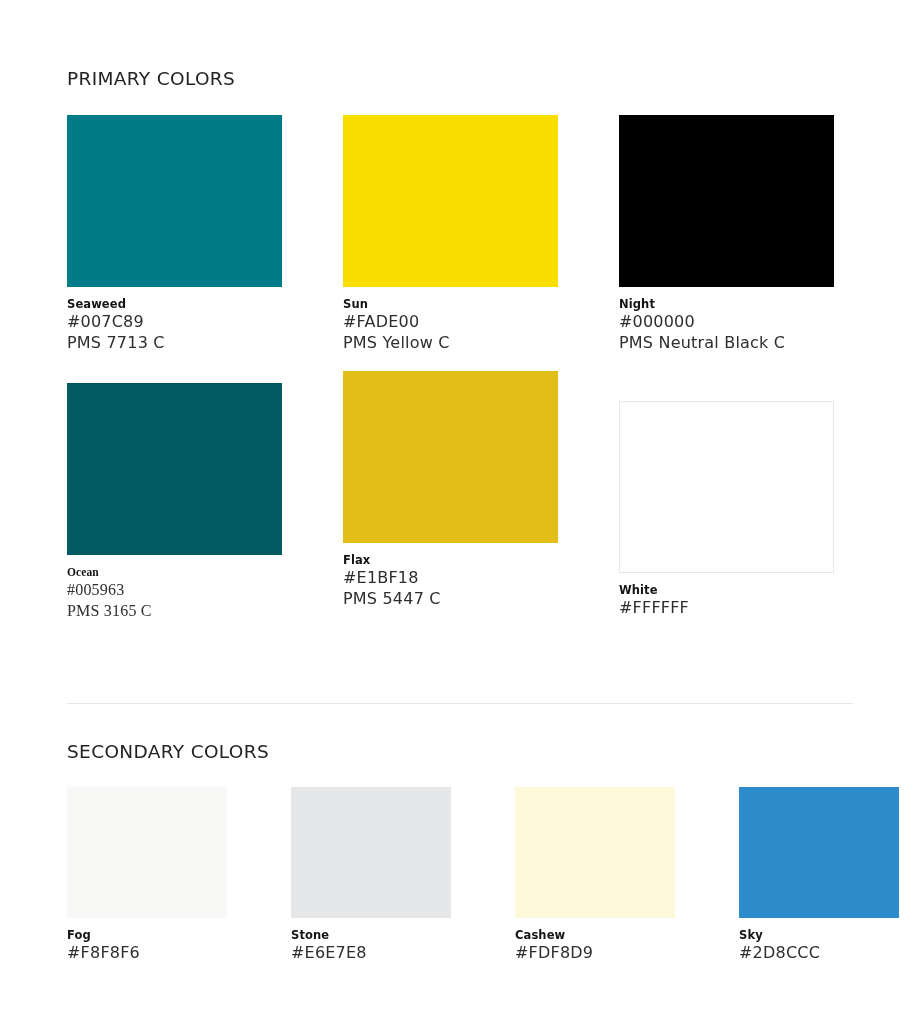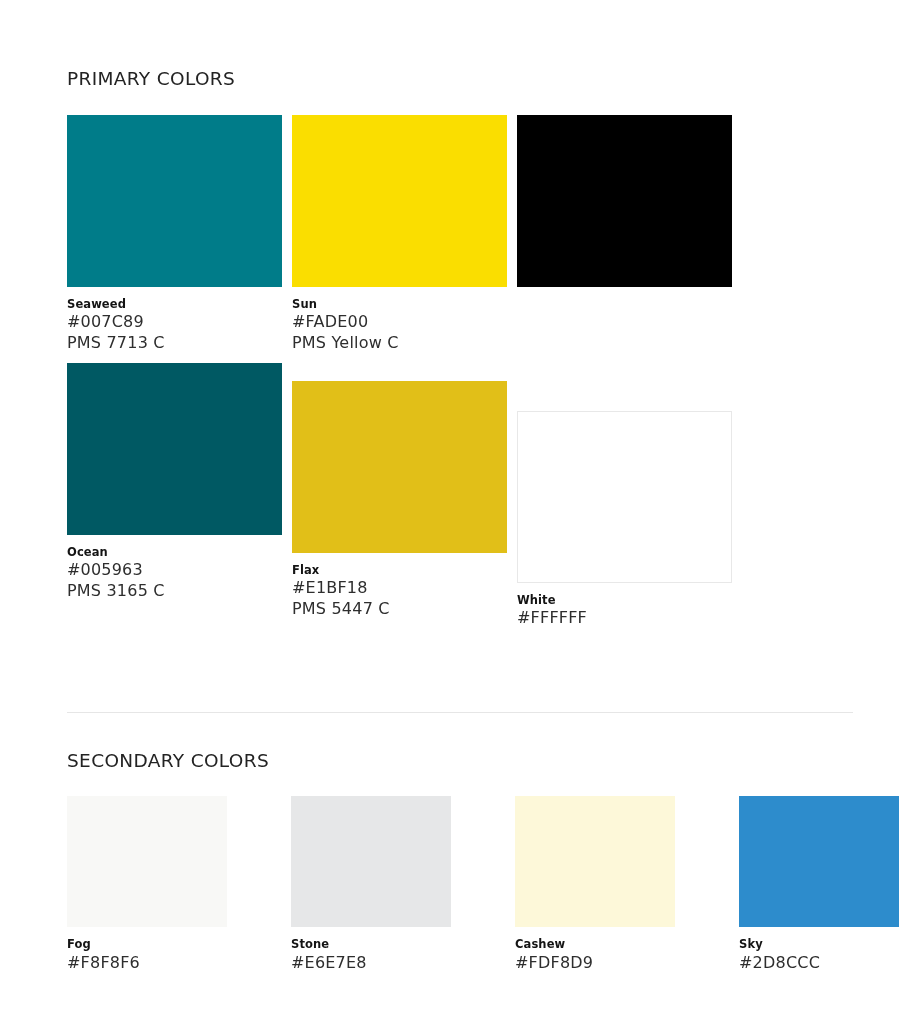--- a/index.html
+++ b/index.html
@@ -35,21 +35,20 @@
   .grid {
     display: grid;
     margin: 0;
     padding: 0;
   }
   .grid-primary {
     grid-template-columns: repeat(3, 215px);
     column-gap: 61px;
     row-gap: 0;
     margin-top: 26px;
-    gap: 10px;
   }
   .grid-primary .cell + .cell { }
 
   .grid-secondary {
     grid-template-columns: repeat(4, 160px);
     column-gap: 64px;
     margin-top: 25px;
   }
 
   .swatch {
@@ -111,22 +110,27 @@
       <div class="cell">
         <div class="swatch swatch-primary" style="background-color: rgb(250, 222, 0);"></div>
         <div class="meta">
           <span class="meta-name">Sun</span>
           <span class="meta-hex">#FADE00</span>
           <span class="meta-pms">PMS Yellow C</span>
         </div>
       </div>
       <div class="cell">
         <div class="swatch swatch-primary" style="background-color: rgb(0, 0, 0);"></div>
+        <div class="meta">
+          <span class="meta-name">Night</span>
+          <span class="meta-hex">#000000</span>
+          <span class="meta-pms">PMS Neutral Black C</span>
+        </div>
       </div>
-      <div class="cell" style="">
+      <div class="cell" style="margin-top: 30px; font-family: Liberation Serif, serif;">
         <div class="swatch swatch-primary" style="background-color: rgb(0, 89, 99);"></div>
         <div class="meta">
           <span class="meta-name">Ocean</span>
           <span class="meta-hex">#005963</span>
           <span class="meta-pms">PMS 3165 C</span>
         </div>
       </div>
       <div class="cell" style="margin-top: 18px;">
         <div class="swatch swatch-primary" style="background-color: rgb(225, 191, 24);"></div>
         <div class="meta">

